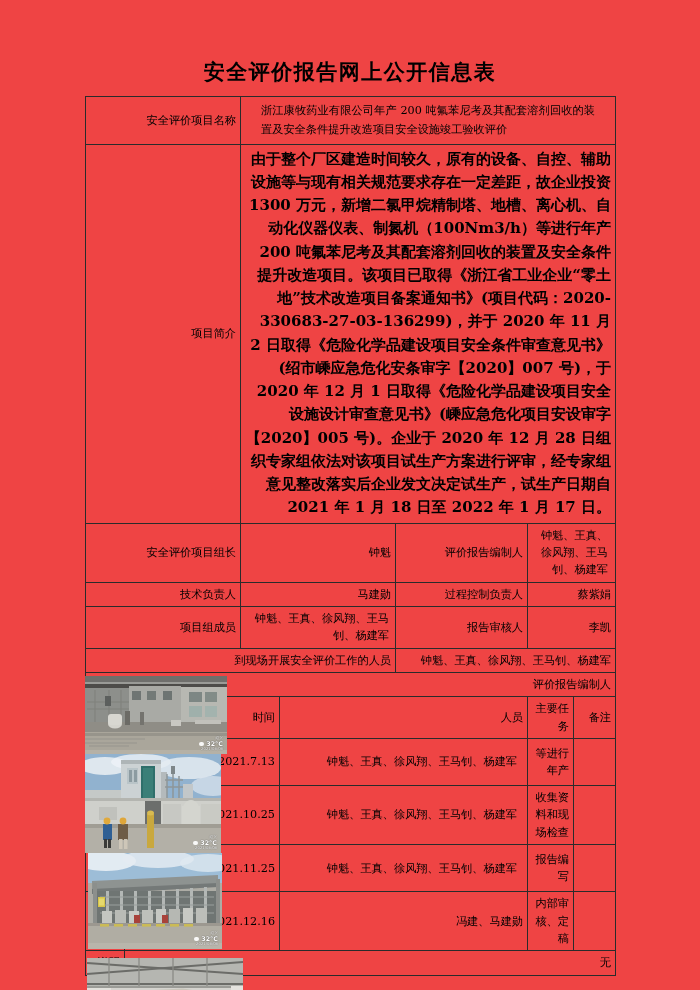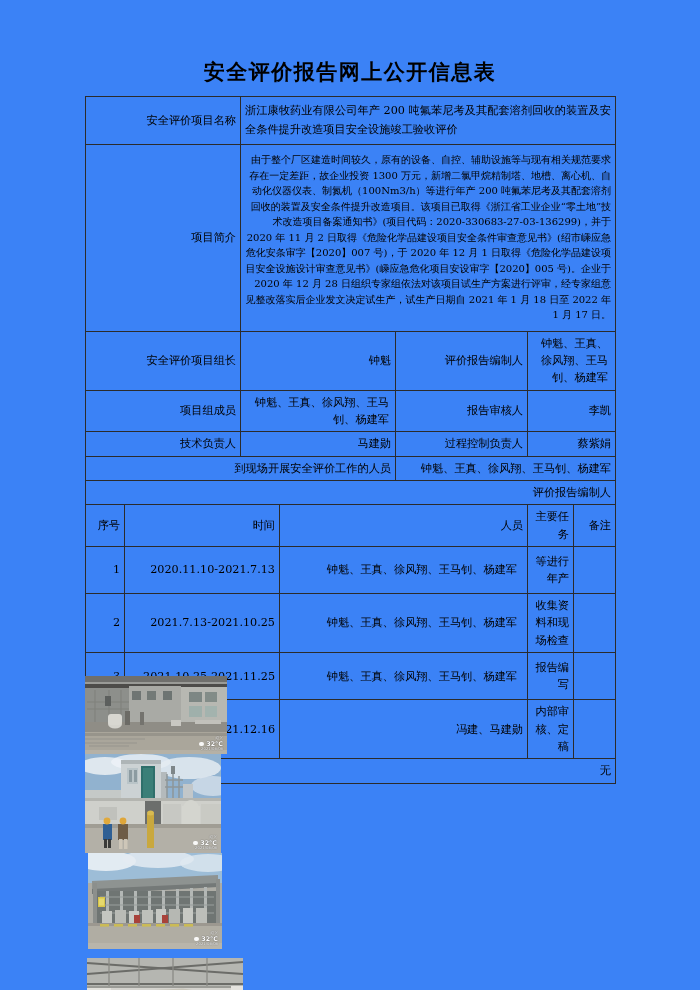--- a/index.html
+++ b/index.html
@@ -12,21 +12,21 @@
     height: 990px;
     font-family: "DejaVu Serif", "Liberation Serif", serif;
     color: #000000;
     position: relative;
     overflow: hidden;
   }
   #page {
     width: 700px;
     height: 990px;
     position: relative;
-    background: #3b82f6;
+    background: #ef4444;
   }
   .doc-title {
     position: absolute;
     left: 0;
     top: 58px;
     width: 700px;
     text-align: center;
     font-size: 21px;
     font-weight: bold;
     letter-spacing: 1.5px;
@@ -47,21 +47,22 @@
     vertical-align: middle;
     line-height: 1.55;
     text-align: right;
   }
   .c-center { text-align: center; }
   .c-just {
     text-align: justify;
     text-justify: inter-ideograph;
     padding: 5px 9px 5px 9px;
     line-height: 1.92;
-    font-size: 10px;
+    font-size: 15px;
+    font-weight: bold;
   }
   .lbl { text-align: center; }
   .vtop { vertical-align: top; }
   .photos {
     position: absolute;
     left: 85px;
     top: 676px;
     width: 530px;
   }
   .photo-row {
@@ -114,48 +115,48 @@
       <col style="width:39px">
       <col style="width:116px">
       <col style="width:132px">
       <col style="width:46px">
       <col style="width:42px">
     </colgroup>
     <tbody>
 
       <tr>
         <td class="lbl" colspan="2">安全评价项目名称</td>
-        <td class="c-center" colspan="5" style="padding:4px 4px; text-align:justify; text-justify:inter-ideograph; line-height:1.72;">浙江康牧药业有限公司年产 200 吨氟苯尼考及其配套溶剂回收的装置及安全条件提升改造项目安全设施竣工验收评价</td>
+        <td class="c-center" colspan="5" style="padding:4px 20px; text-align:justify; text-justify:inter-ideograph; line-height:1.72;">浙江康牧药业有限公司年产 200 吨氟苯尼考及其配套溶剂回收的装置及安全条件提升改造项目安全设施竣工验收评价</td>
       </tr>
 
 
       <tr>
         <td class="lbl" colspan="2" style="height:180px;">项目简介</td>
         <td class="c-just" colspan="5">由于整个厂区建造时间较久，原有的设备、自控、辅助设施等与现有相关规范要求存在一定差距，故企业投资 1300 万元，新增二氯甲烷精制塔、地槽、离心机、自动化仪器仪表、制氮机（100Nm3/h）等进行年产 200 吨氟苯尼考及其配套溶剂回收的装置及安全条件提升改造项目。该项目已取得《浙江省工业企业“零土地”技术改造项目备案通知书》(项目代码：2020-330683-27-03-136299)，并于 2020 年 11 月 2 日取得《危险化学品建设项目安全条件审查意见书》(绍市嵊应急危化安条审字【2020】007 号)，于 2020 年 12 月 1 日取得《危险化学品建设项目安全设施设计审查意见书》(嵊应急危化项目安设审字【2020】005 号)。企业于 2020 年 12 月 28 日组织专家组依法对该项目试生产方案进行评审，经专家组意见整改落实后企业发文决定试生产，试生产日期自 2021 年 1 月 18 日至 2022 年 1 月 17 日。</td>
       </tr>
 
       <tr>
         <td class="lbl" colspan="2" style="height:34px;">安全评价项目组长</td>
         <td class="c-center" colspan="2">钟魁</td>
         <td class="c-center">评价报告编制人</td>
         <td class="c-center" colspan="2" style="padding:3px 7px;">钟魁、王真、徐风翔、王马钊、杨建军</td>
       </tr>
 
       <tr>
+        <td class="lbl" colspan="2">技术负责人</td>
+        <td class="c-center" colspan="2">马建勋</td>
+        <td class="c-center">过程控制负责人</td>
+        <td class="c-center" colspan="2">蔡紫娟</td>
+      </tr>
+
+      <tr>
         <td class="lbl" colspan="2" style="height:34px;">项目组成员</td>
         <td class="c-center" colspan="2" style="padding:3px 6px;">钟魁、王真、徐风翔、王马钊、杨建军</td>
         <td class="c-center">报告审核人</td>
         <td class="c-center" colspan="2">李凯</td>
-      </tr>
-
-      <tr>
-        <td class="lbl" colspan="2">技术负责人</td>
-        <td class="c-center" colspan="2">马建勋</td>
-        <td class="c-center">过程控制负责人</td>
-        <td class="c-center" colspan="2">蔡紫娟</td>
       </tr>
 
       <tr>
         <td class="c-center" colspan="4">到现场开展安全评价工作的人员</td>
         <td class="c-center" colspan="3">钟魁、王真、徐风翔、王马钊、杨建军</td>
       </tr>
 
       <tr>
         <td class="c-center" colspan="7">评价报告编制人</td>
       </tr>

